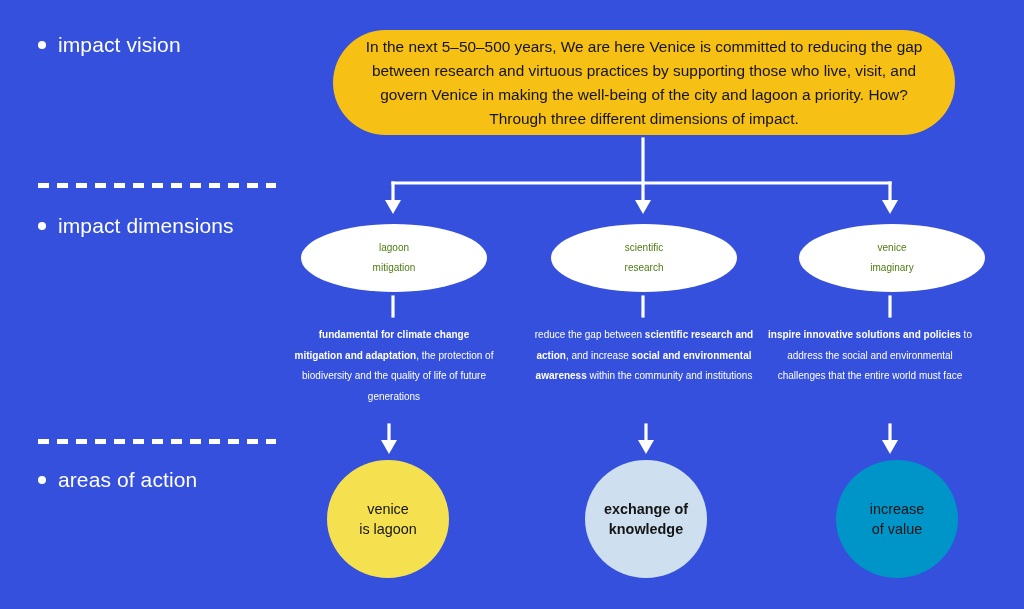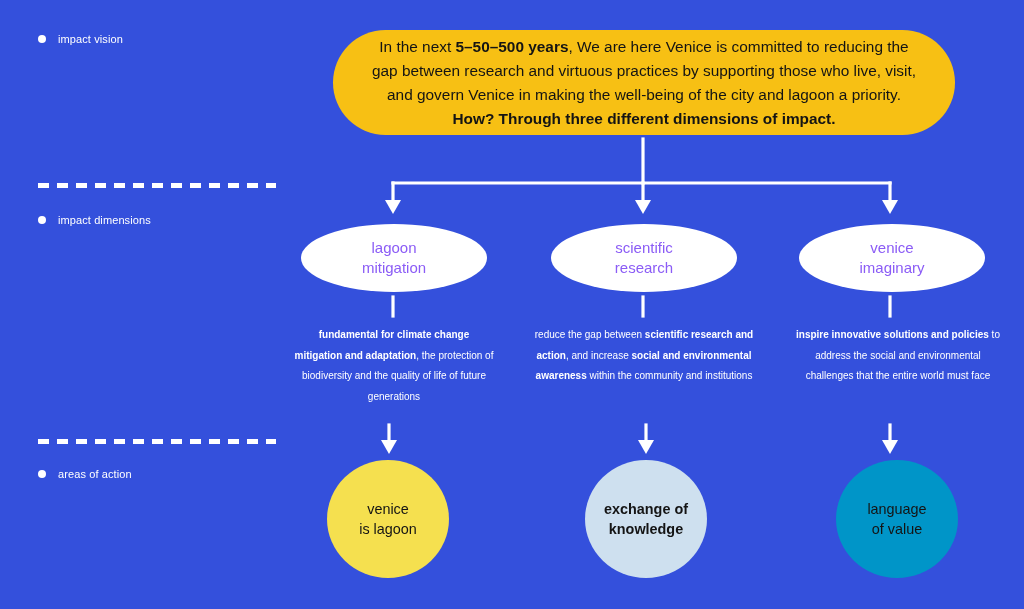--- a/index.html
+++ b/index.html
@@ -20,21 +20,21 @@
     height: 609px;
   }
 
   
   .rail-label {
     position: absolute;
     display: flex;
     align-items: center;
     gap: 12px;
     color: #ffffff;
-    font-size: 11px;
+    font-size: 21px;
     letter-spacing: .1px;
     white-space: nowrap;
   }
   .rail-dot {
     width: 8px;
     height: 8px;
     border-radius: 50%;
     background: #ffffff;
     flex: 0 0 auto;
   }
@@ -69,21 +69,21 @@
     justify-content: center;
     box-sizing: border-box;
     padding: 0 32px;
   }
   #vision-pill-text {
     color: #141414;
     font-size: 15.4px;
     line-height: 24px;
     text-align: center;
   }
-  #vision-pill-text b { font-weight: 700; }
+  #vision-pill-text b { font-weight: 400; }
 
   
   #connectors {
     position: absolute;
     left: 0;
     top: 0;
     width: 1024px;
     height: 609px;
     pointer-events: none;
   }
@@ -94,40 +94,40 @@
     width: 186px;
     height: 68px;
     background: #ffffff;
     border-radius: 50%;
     display: flex;
     align-items: center;
     justify-content: center;
     text-align: center;
   }
   .dim-ellipse .dim-label {
-    color: #8b5cf6;
-    font-size: 15px;
+    color: #4d7c0f;
+    font-size: 10px;
     line-height: 20px;
   }
   #ellipse-0 { left: 301px; top: 224px; }
   #ellipse-1 { left: 551px; top: 224px; }
   #ellipse-2 { left: 799px; top: 224px; }
 
   
   .dim-desc {
     position: absolute;
     color: #ffffff;
     font-size: 10px;
     line-height: 20.5px;
     text-align: center;
   }
   .dim-desc b { font-weight: 700; }
   #desc-0 { left: 294px; top: 325px; width: 200px; }
   #desc-1 { left: 530px; top: 325px; width: 228px; }
-  #desc-2 { left: 792px; top: 325px; width: 212px; }
+  #desc-2 { left: 764px; top: 325px; width: 212px; }
 
   
   .area-circle {
     position: absolute;
     width: 122px;
     height: 118px;
     border-radius: 50%;
     display: flex;
     align-items: center;
     justify-content: center;
@@ -239,18 +239,18 @@
 
   <div class="area-circle" id="circle-1" style="background: rgb(206, 224, 239);">
     <div class="area-label">
       <span>exchange of</span><br>
       <span>knowledge</span>
     </div>
   </div>
 
   <div class="area-circle" id="circle-2" style="background: rgb(0, 149, 200);">
     <div class="area-label">
-      <span>language</span><br>
+      <span>increase</span><br>
       <span>of value</span>
     </div>
   </div>
 
 </div>
 
 </body></html>

